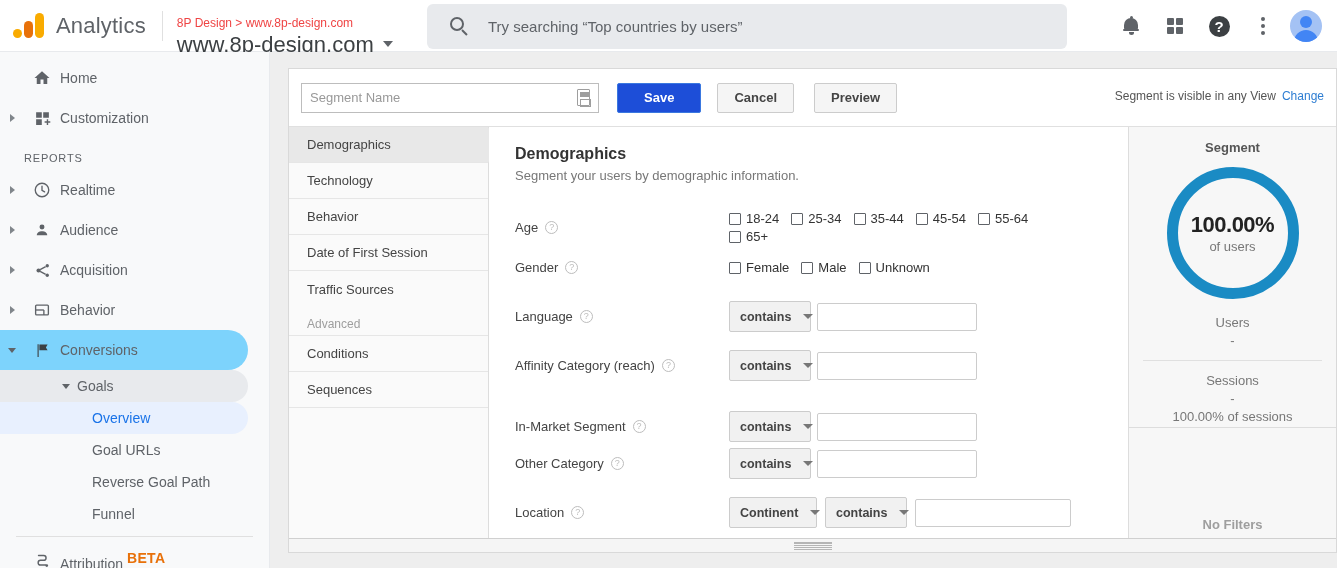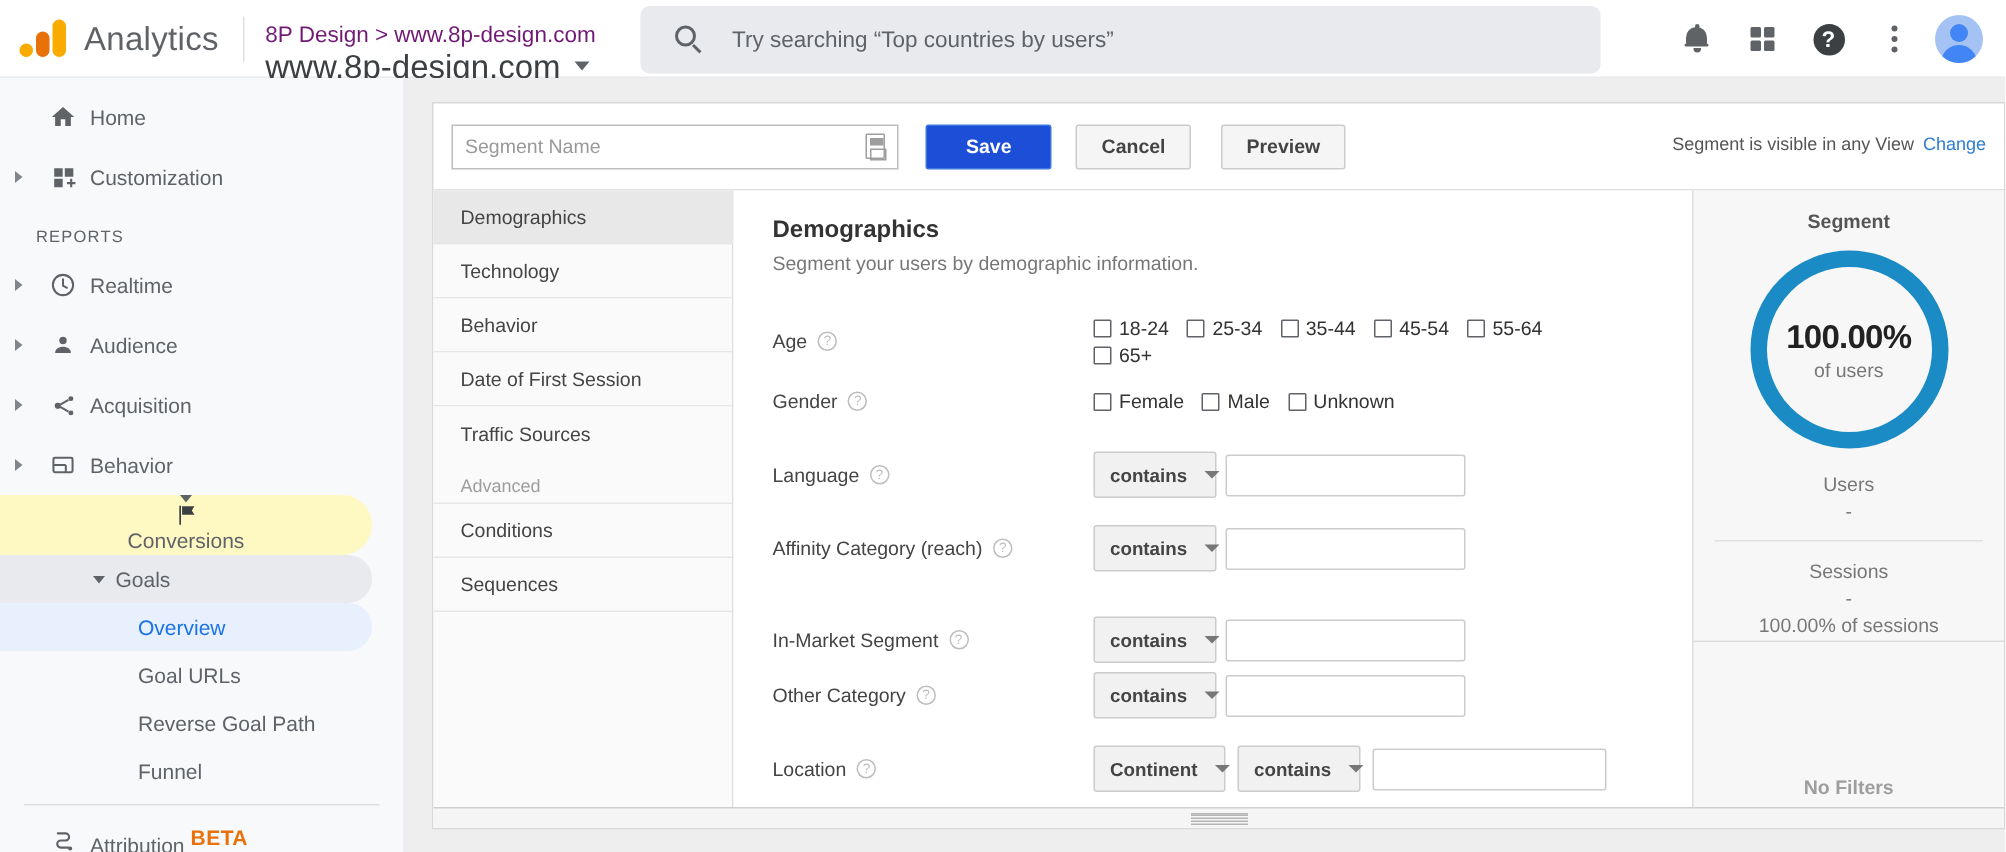--- a/index.html
+++ b/index.html
@@ -22,21 +22,21 @@
   .ga-logo { width: 34px; height: 34px; margin-left: 12px; position: relative; }
   .ga-logo .b1 { position:absolute; left:1px; bottom:5px; width:9px; height:9px; border-radius:50%; background:#f9ab00; }
   .ga-logo .b2 { position:absolute; left:12px; bottom:5px; width:9px; height:17px; border-radius:4.5px; background:#e8710a; }
   .ga-logo .b3 { position:absolute; left:23px; bottom:5px; width:9px; height:25px; border-radius:4.5px; background:#f9ab00; }
   .brand-name {
     font-size: 22px; color: #5f6368; margin-left: 10px; letter-spacing: .2px;
     font-weight: 400; white-space: nowrap;
   }
   .brand-sep { width:1px; height:30px; background:#e0e0e0; margin: 0 14px 0 16px; }
   .acct { display:flex; flex-direction:column; justify-content:center; }
-  .acct-crumb { font-size:15px; color:#701a75; line-height:15px; white-space:nowrap;margin-top:22px; }
+  .acct-crumb { font-size:12px; color:#ef4444; line-height:15px; white-space:nowrap;margin-top:22px; }
   .acct-prop { font-size:22px; color:#3c4043; line-height:27px; white-space:nowrap; display:flex; align-items:center; }
   .caret-down {
     display:inline-block; width:0;height:0; margin-left:9px;
     border-left:5px solid transparent; border-right:5px solid transparent;
     border-top:6px solid #5f6368;
   }
   .search-wrap {
     position:absolute; left:427px; top:4px; width:640px; height:45px;
     background:#e8eaed; border-radius:6px; display:flex; align-items:center;
   }
@@ -95,21 +95,21 @@
   .arrow i {
     width:0;height:0;border-top:4px solid transparent;border-bottom:4px solid transparent;
     border-left:5px solid #80868b; display:block;
   }
   .arrow.open i {
     border-left:4px solid transparent; border-right:4px solid transparent;
     border-top:5px solid #5f6368; border-bottom:0;
   }
   .nav-icon { width:36px; flex:none; display:flex; align-items:center; justify-content:center; }
   .nav-label { white-space:nowrap; }
-  .nav-item.pill { background:#fef9c3; border-radius:0 20px 20px 0; width:248px;flex-direction:column; }
+  .nav-item.pill { background:#7dd3fc; border-radius:0 20px 20px 0; width:248px; }
   .nav-section { font-size:11px; color:#5f6368; letter-spacing:.8px; padding:14px 0 6px 24px; }
   .sub-item { height:32px; display:flex; align-items:center; font-size:14px; color:#5f6368;
     padding-left:92px; cursor:pointer; }
   .sub-item.selpill { background:#e8f0fe; border-radius:0 20px 20px 0; width:248px; color:#1a73e8; }
   .goals-row { height:32px; display:flex; align-items:center; font-size:14px; color:#5f6368;
     background:#e8eaed; border-radius:0 20px 20px 0; width:248px; padding-left:62px; cursor:pointer; }
   .goals-row .gcaret { width:0;height:0;border-left:4px solid transparent;border-right:4px solid transparent;
     border-top:5px solid #5f6368; margin-right:7px; }
   .nav-div { height:1px; background:#e0e0e0; margin:6px 16px 4px 16px; }
   .beta { color:#e8710a; font-size:14px; font-weight:bold; vertical-align:super; margin-left:4px; letter-spacing:.3px; }

